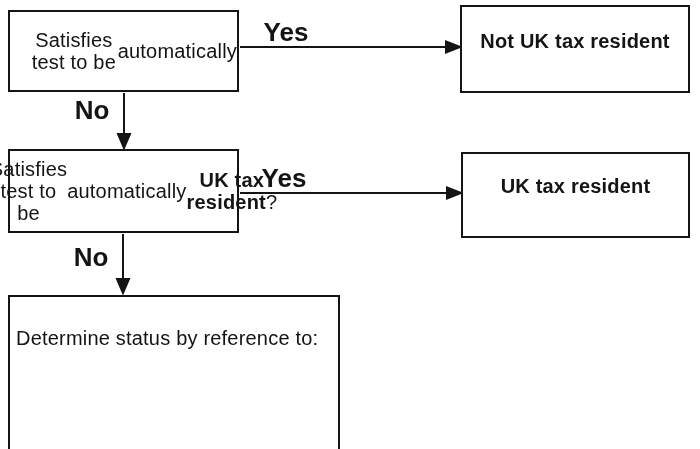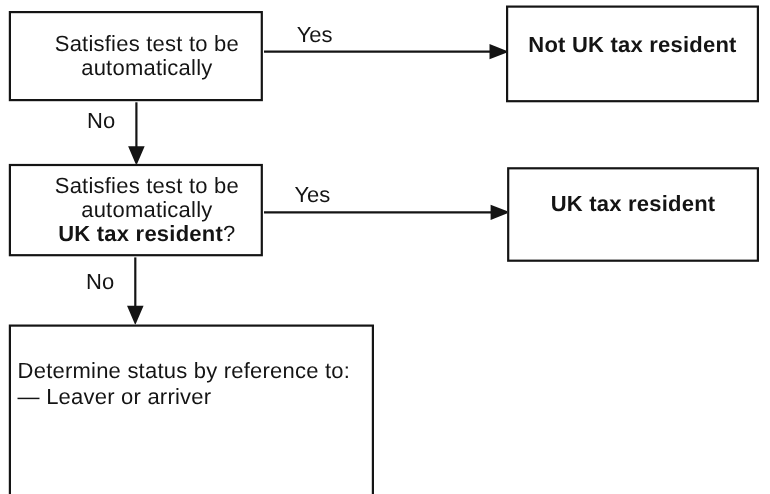--- a/index.html
+++ b/index.html
@@ -18,42 +18,42 @@
   .arrow-layer{position:absolute;left:0;top:0;width:700px;height:449px;}
   .box{
     position:absolute;
     border:2px solid var(--ink);
     background:var(--bg);
     box-sizing:border-box;
     font-size:20px;
     letter-spacing:0.2px;
   }
   .box.centered{
-    display:flex;flex-direction:column;
+    display:flex;flex-direction:row;
     align-items:center;justify-content:center;
     text-align:center;
     line-height:22px;
     padding-left:20px;
   }
   .box.outcome{
     display:flex;align-items:center;justify-content:center;
     text-align:center;font-weight:bold;
   }
   .box-not-uk{left:460px;top:5px;width:230px;height:88px;padding-bottom:16px;}
   .box-uk{left:461px;top:152px;width:229px;height:86px;padding-bottom:18px;}
   .box-test-non-uk{left:8px;top:10px;width:231px;height:82px;}
   .box-test-uk{left:8px;top:149px;width:231px;height:84px;}
   .box-determine{
     left:8px;top:295px;width:332px;height:173px;
     padding:30px 10px 0 6px;
     line-height:23px;
   }
   .edge-label{
     position:absolute;width:70px;text-align:center;
-    font-size:20px;line-height:22px;
+    font-size:26px;line-height:22px;font-weight:bold;
   }
   .lbl-yes-top{left:251px;top:21px;}
   .lbl-no-top{left:57px;top:99px;}
   .lbl-yes-mid{left:249px;top:167px;}
   .lbl-no-mid{left:56px;top:246px;}
   .emph{font-weight:bold;}
   .suffix{font-weight:normal;}
 </style>
 </head>
 <body>
@@ -91,21 +91,20 @@
     <div>automatically</div>
     <div><span class="emph">UK tax resident</span><span class="suffix">?</span></div>
   </div>
 
   <div class="box outcome box-uk">
     <div>UK tax resident</div>
   </div>
 
   <div class="box box-determine">
     <div>Determine status by reference to:</div>
-    <div>— Leaver or arriver</div>
   </div>
 
   <div class="edge-label lbl-yes-top">Yes</div>
   <div class="edge-label lbl-no-top">No</div>
   <div class="edge-label lbl-yes-mid">Yes</div>
   <div class="edge-label lbl-no-mid">No</div>
 
 </div>
 
 </body></html>

